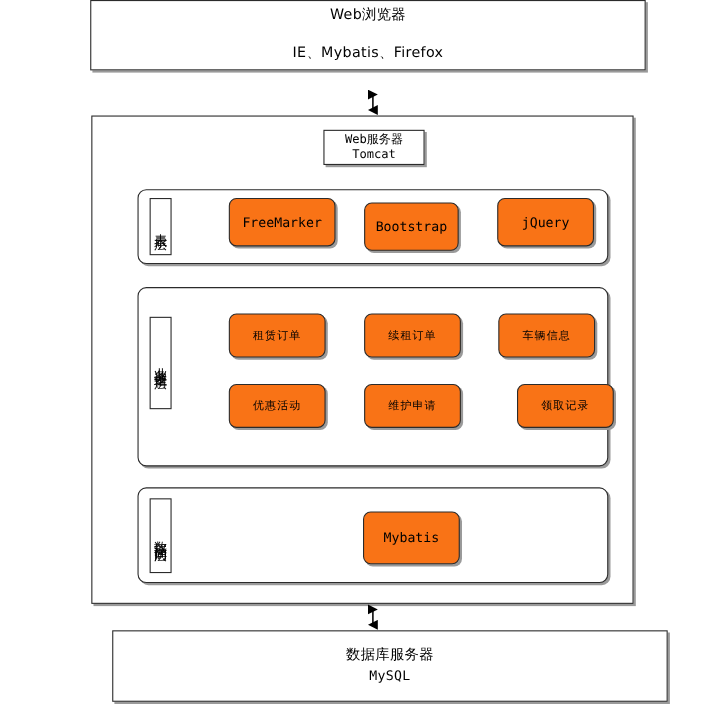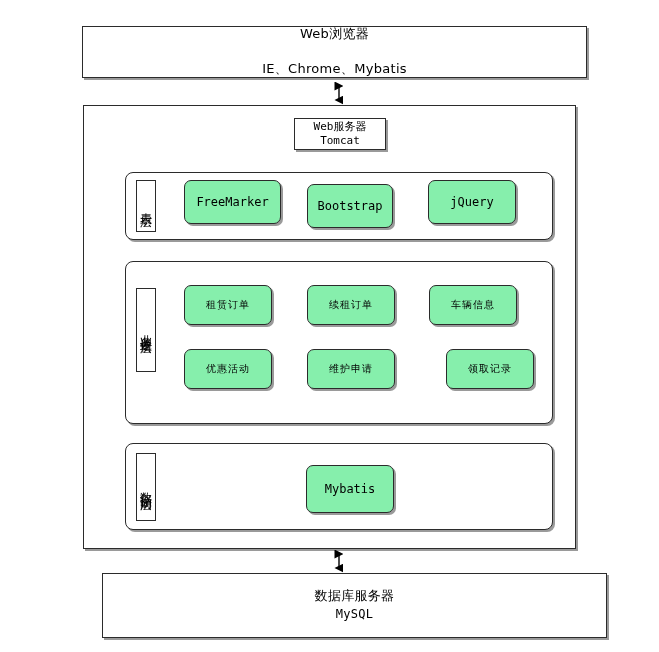--- a/index.html
+++ b/index.html
@@ -119,29 +119,30 @@
     line-height: 1;
   }
   #label-presentation { left: 136px; top: 180px;  width: 20px; height: 52px; }
   #label-business     { left: 136px; top: 288px;  width: 20px; height: 84px; }
   #label-data         { left: 136px; top: 453px;  width: 20px; height: 68px; }
 
   
   .chip {
     position: absolute;
     box-sizing: border-box;
-    background: #86efac;
+    background: #f97316;
     border: 1px solid #2b2b2b;
     border-radius: 7px;
     box-shadow: 2px 2px 0 0 #9a9a9a;
     display: flex;
     align-items: center;
     justify-content: center;
     text-align: left;
     color: #000;
+    margin-left: 24px;
   }
   .chip.mono {
     font-family: "DejaVu Sans Mono", monospace;
     font-size: 12px;
   }
   .chip.cjk {
     font-family: Liberation Sans, sans-serif;
     font-size: 10px;
     letter-spacing: 1px;
   }
@@ -156,40 +157,40 @@
   #chip-renew-order   { left: 307px; top: 285px; width: 88px; height: 40px; }
   #chip-vehicle-info  { left: 429px; top: 285px; width: 88px; height: 40px; }
   #chip-promotion     { left: 184px; top: 349px; width: 88px; height: 40px; }
   #chip-maintenance   { left: 307px; top: 349px; width: 88px; height: 40px; }
   #chip-pickup-record { left: 446px; top: 349px; width: 88px; height: 40px; }
 
   
   #chip-mybatis { left: 306px; top: 465px; width: 88px; height: 48px; }
 
   
-  #browser-box  { left: 82px;  top: 26px;  width: 505px; height: 52px; gap: 16px; }
+  #browser-box  { left: 82px;  top: 0;  width: 505px; height: 64px; gap: 16px; }
   #database-box { left: 82px;  top: 573px; width: 505px; height: 65px; margin-left: 20px; }
 
   
   .arrow {
     position: absolute;
     width: 14px;
     height: 24px;
   }
   #arrow-browser-server { left: 332px; top: 81px; }
   #arrow-server-db      { left: 332px; top: 549px; }
 </style>
 </head>
 <body>
 
 <div id="diagram">
 
   <div class="box shadowed server-box" id="browser-box">
     <div class="server-line-1">Web浏览器</div>
-    <div class="server-line-2">IE、Chrome、Mybatis</div>
+    <div class="server-line-2">IE、Mybatis、Firefox</div>
   </div>
 
   <svg class="arrow" id="arrow-browser-server" viewBox="0 0 14 24">
     <defs>
       <marker id="ahU" markerWidth="7" markerHeight="7" refX="3.2" refY="3.2" orient="auto">
         <path d="M0,6.4 L3.2,0 L6.4,6.4 z" fill="#000"></path>
       </marker>
       <marker id="ahD" markerWidth="7" markerHeight="7" refX="3.2" refY="3.2" orient="auto">
         <path d="M0,0 L6.4,0 L3.2,6.4 z" fill="#000"></path>
       </marker>

